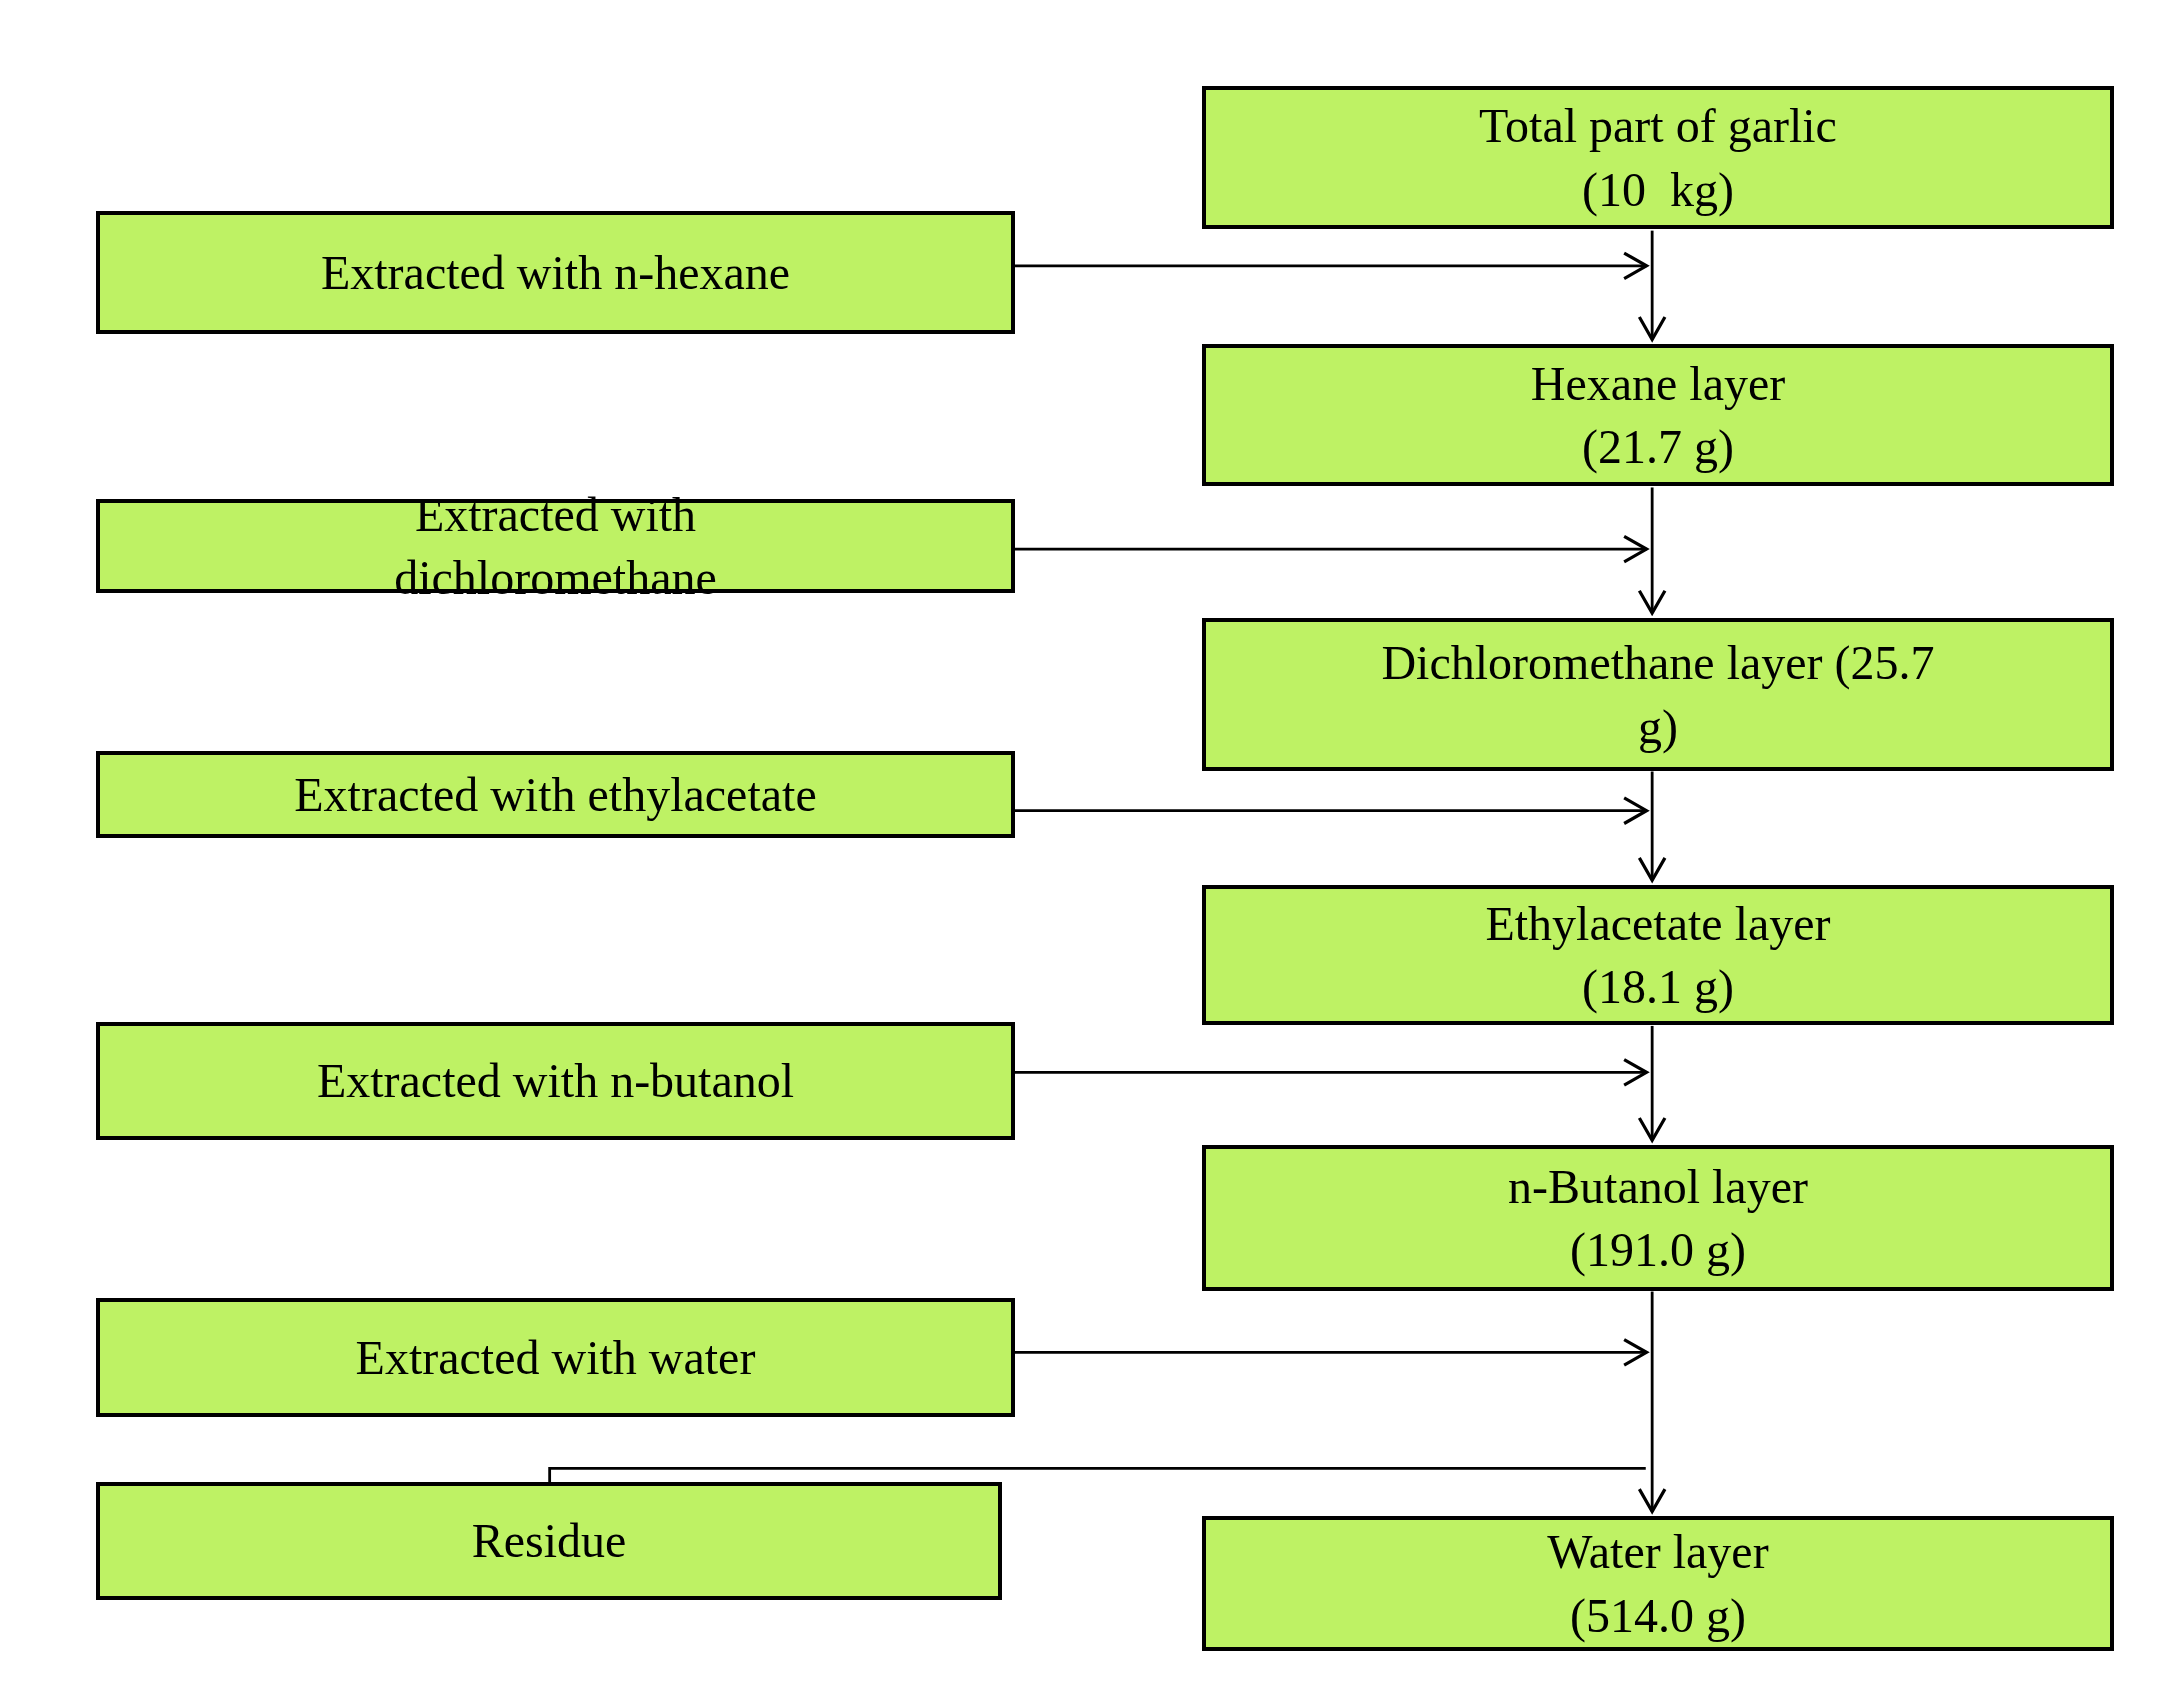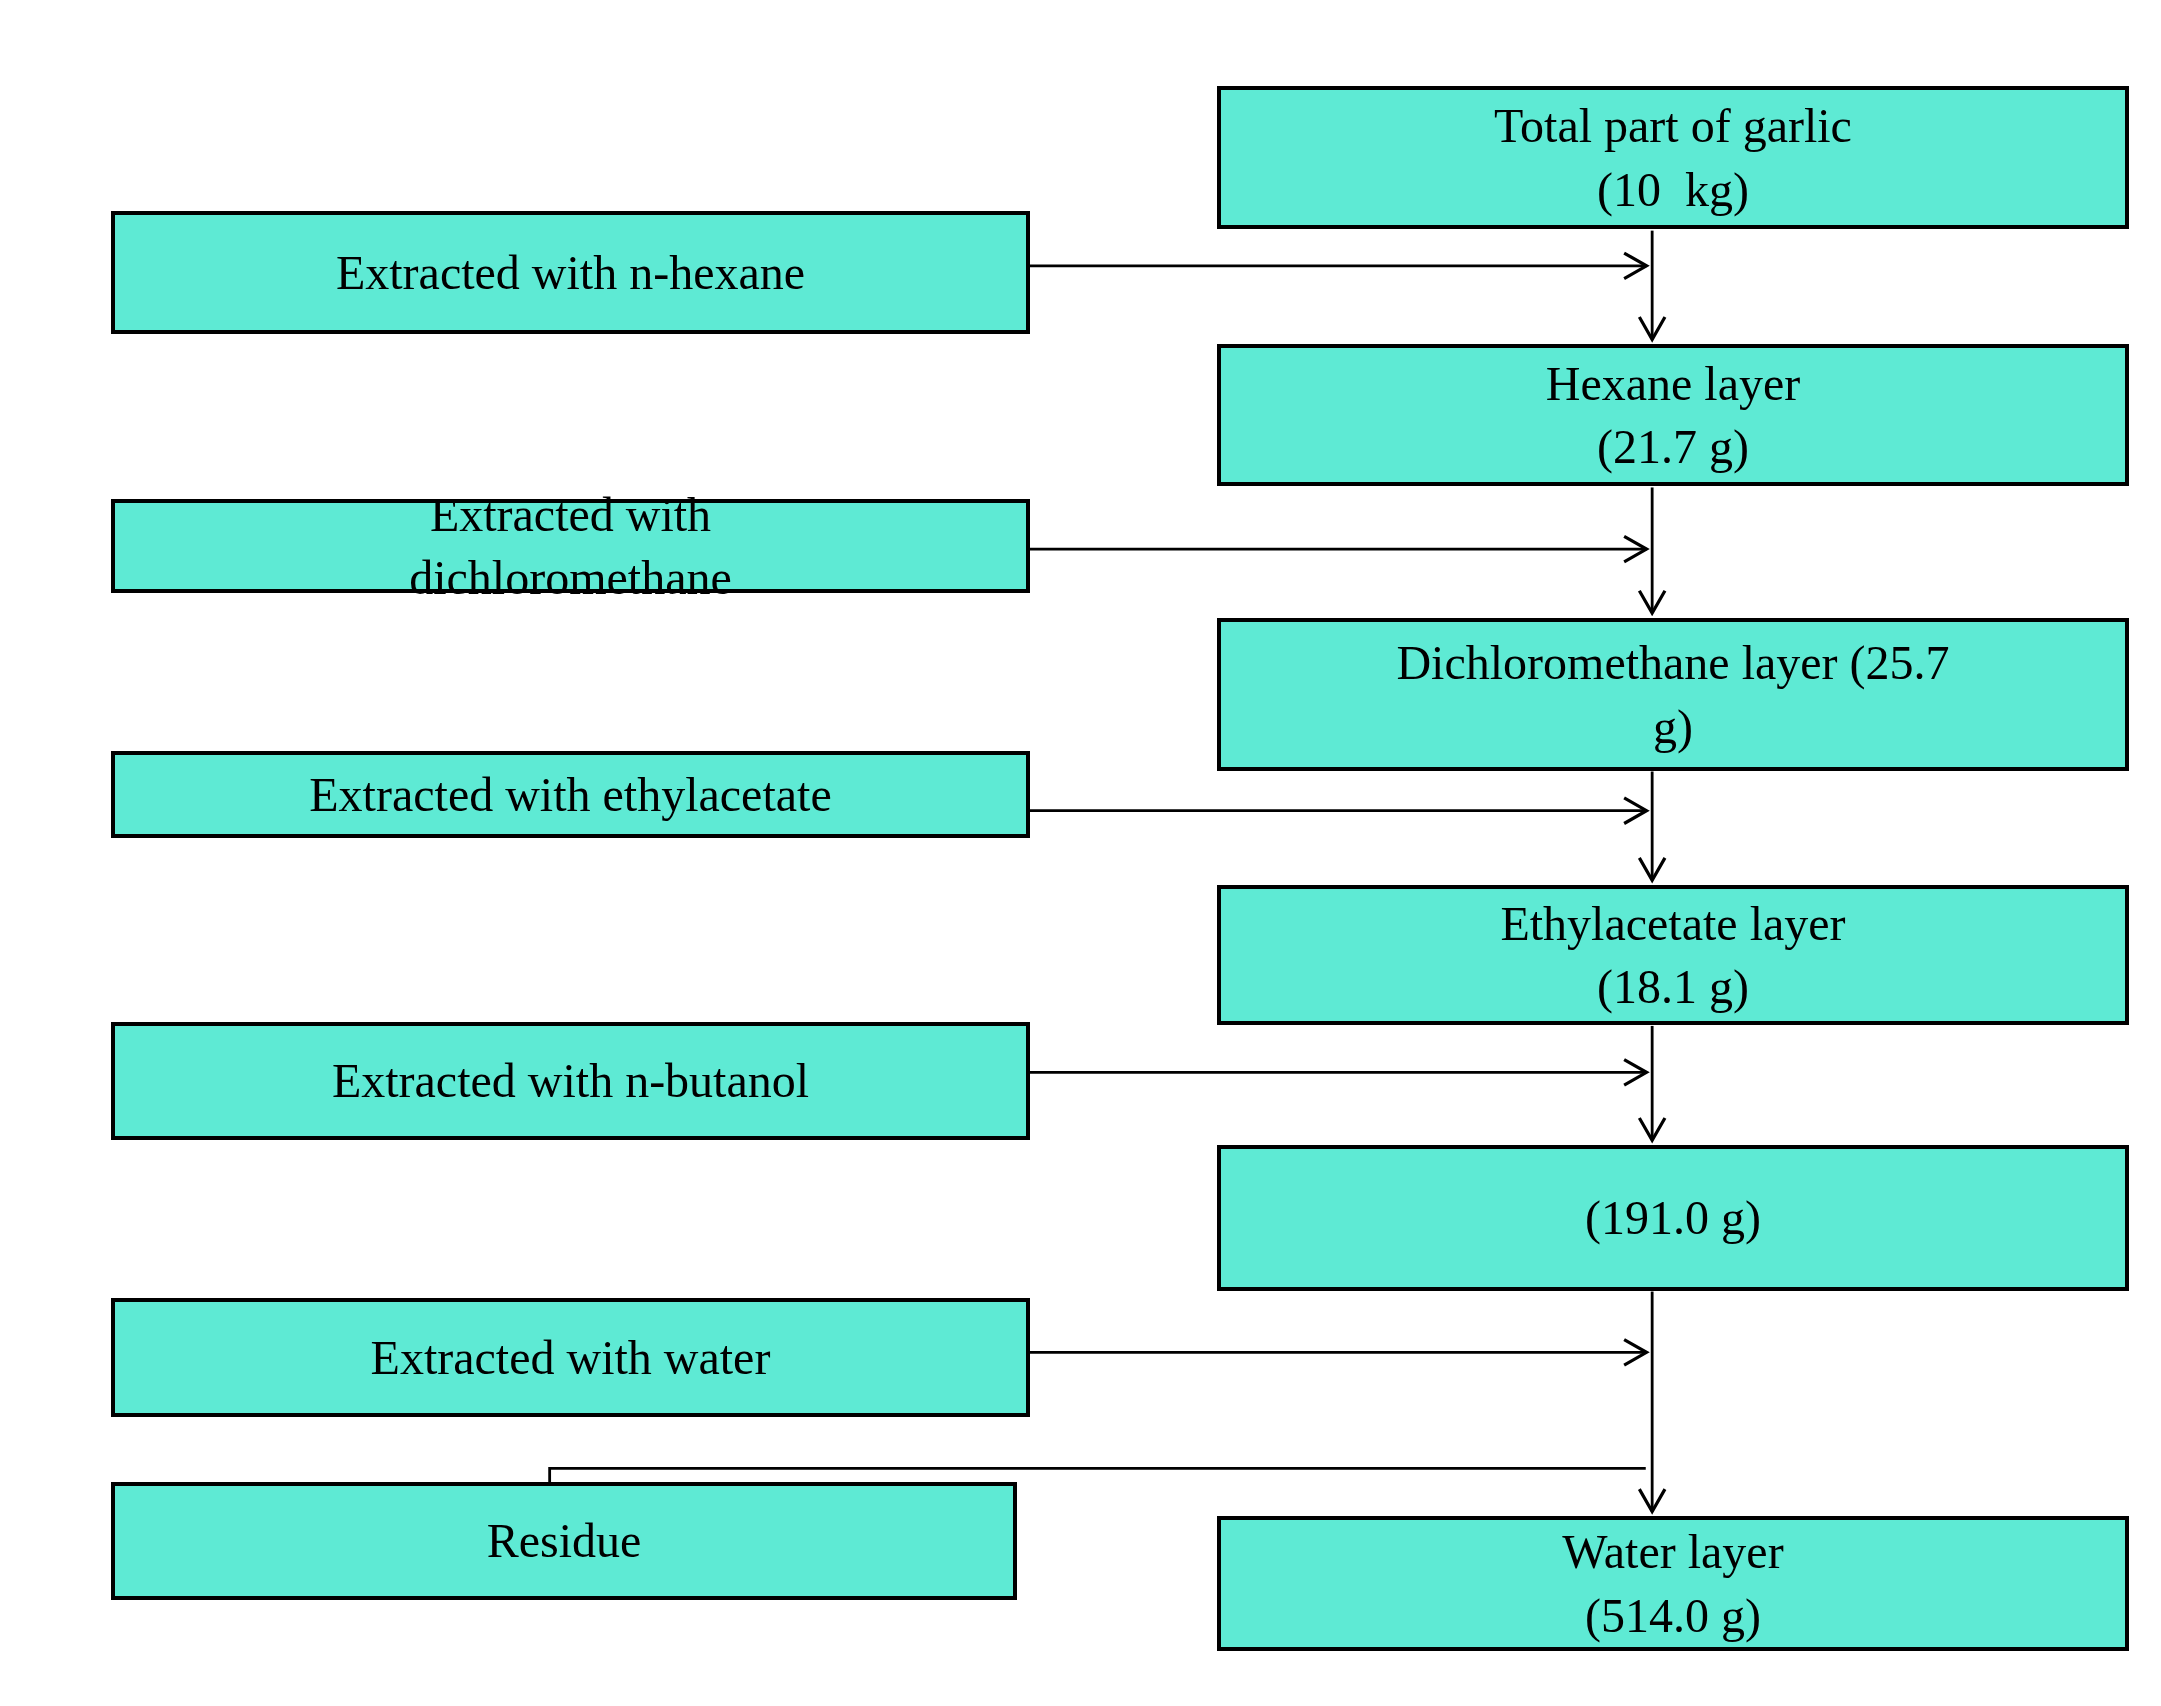--- a/index.html
+++ b/index.html
@@ -13,29 +13,28 @@
   }
   #connectors {
     position: absolute;
     left: 0; top: 0;
     width: 2161px; height: 1707px;
   }
   .box {
     position: absolute;
     box-sizing: border-box;
     border: 4.8px solid #000000;
-    background: #5eead4;
+    background: #bef264;
     display: flex;
     flex-direction: column;
     align-items: center;
     justify-content: center;
     text-align: center;
     font-size: 48px;
     line-height: 1.32;
-    margin-left: 15px;
   }
   .line { white-space: pre-wrap; }
 
   
   .lcol { left: 96px; width: 919px; }
   #lb0 { top: 211px;  height: 123px; }
   #lb1 { top: 499px;  height: 94px; }
   #lb2 { top: 751px;  height: 87px; }
   #lb3 { top: 1022px; height: 118px; }
   #lb4 { top: 1298px; height: 119px; }
@@ -107,20 +106,21 @@
   </div>
   <div class="box rcol" id="rb2">
     <div class="line">Dichloromethane layer (25.7</div>
     <div class="line">g)</div>
   </div>
   <div class="box rcol" id="rb3">
     <div class="line">Ethylacetate layer</div>
     <div class="line">(18.1 g)</div>
   </div>
   <div class="box rcol" id="rb4">
+    <div class="line">n-Butanol layer</div>
     <div class="line">(191.0 g)</div>
   </div>
   <div class="box rcol" id="rb5">
     <div class="line">Water layer</div>
     <div class="line">(514.0 g)</div>
   </div>
 
 </div>
 
 

